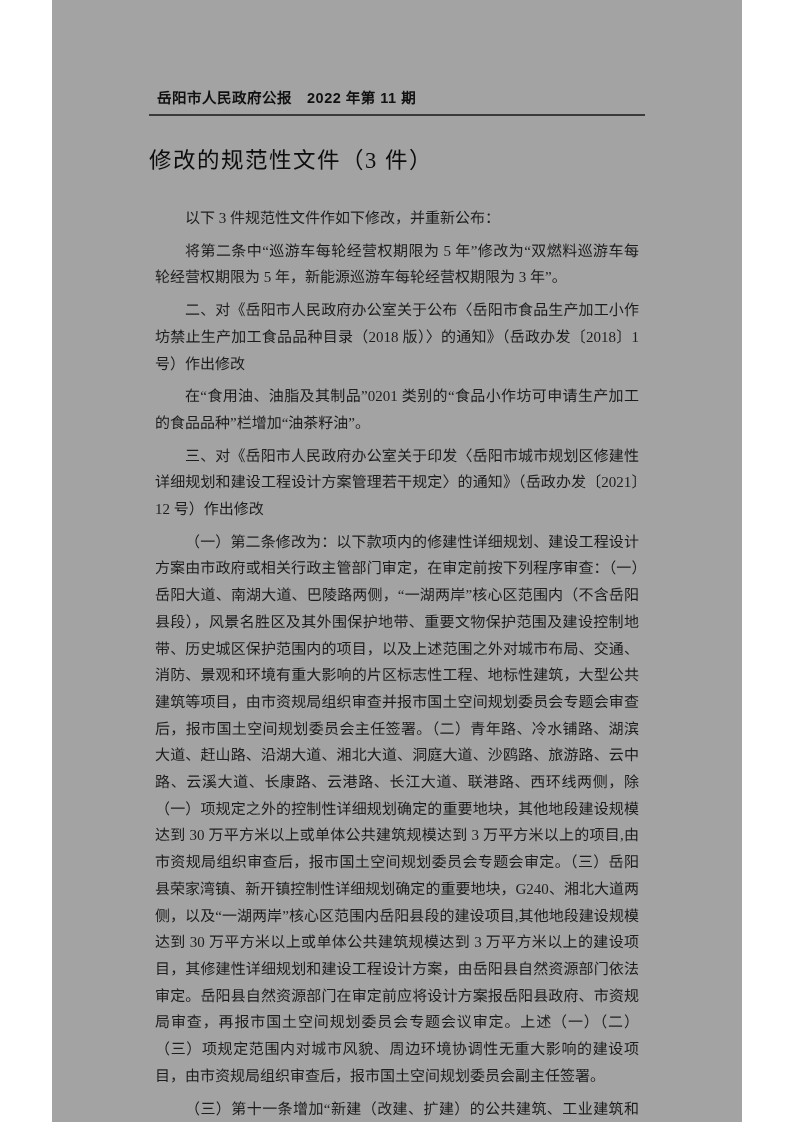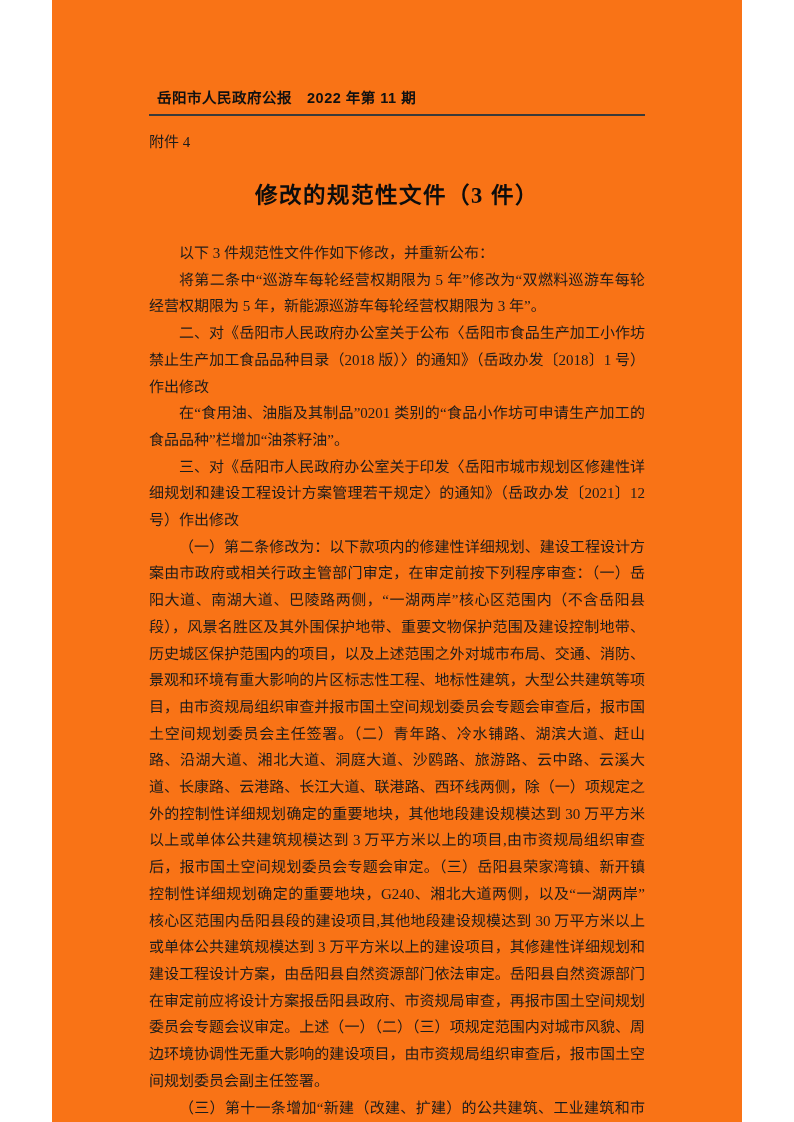--- a/index.html
+++ b/index.html
@@ -5,21 +5,21 @@
   html, body {
     margin: 0;
     padding: 0;
     background: #ffffff;
   }
   .page {
     position: relative;
     width: 690px;
     height: 1122px;
     margin: 0 auto;
-    background: #f97316;
+    background: #a3a3a3;
     color: #1c1c1c;
     font-family: "Liberation Serif", "DejaVu Serif", serif;
     box-sizing: border-box;
     padding: 86px 97px 0 97px;
     overflow: hidden;
   }
   .header {
     border-bottom: 2px solid #3a3a3a;
     padding-bottom: 7px;
   }
@@ -31,37 +31,37 @@
     padding-left: 8px;
     color: #111111;
   }
   .attachment {
     margin-top: 14px;
     font-size: 15px;
     color: #1c1c1c;
   }
   .doc-title {
     margin: 26px 0 6px 0;
-    text-align: center;
+    text-align: left;
     font-size: 22.5px;
-    font-weight: 700;
+    font-weight: 400;
     letter-spacing: 1.5px;
     color: #0d0d0d;
     font-family: "Liberation Serif", "DejaVu Serif", serif;
   }
   .body-text {
     margin-top: 31px;
     font-size: 15px;
     line-height: 26.7px;
     text-align: justify;
     text-justify: inter-ideograph;
     color: #1c1c1c;
   }
   .body-text p {
-    margin: 0;
+    margin: 6px;
     text-indent: 2em;
   }
   .page-number {
     position: absolute;
     left: 0;
     bottom: 72px;
     width: 100%;
     text-align: center;
     font-size: 13.5px;
     color: #2a2a2a;
@@ -70,21 +70,20 @@
 </style>
 </head>
 <body>
 
 <div class="page">
 
   <div class="header">
     <div class="header-text">岳阳市人民政府公报　2022 年第 11 期</div>
   </div>
 
-  <div class="attachment">附件 4</div>
 
   <h1 class="doc-title">修改的规范性文件（3 件）</h1>
 
   <div class="body-text">
     <p>以下 3 件规范性文件作如下修改，并重新公布：</p>
     <p>将第二条中“巡游车每轮经营权期限为 5 年”修改为“双燃料巡游车每轮经营权期限为 5 年，新能源巡游车每轮经营权期限为 3 年”。</p>
     <p>二、对《岳阳市人民政府办公室关于公布〈岳阳市食品生产加工小作坊禁止生产加工食品品种目录（2018 版）〉的通知》（岳政办发〔2018〕1 号）作出修改</p>
     <p>在“食用油、油脂及其制品”0201 类别的“食品小作坊可申请生产加工的食品品种”栏增加“油茶籽油”。</p>
     <p>三、对《岳阳市人民政府办公室关于印发〈岳阳市城市规划区修建性详细规划和建设工程设计方案管理若干规定〉的通知》（岳政办发〔2021〕12 号）作出修改</p>
     <p>（一）第二条修改为：以下款项内的修建性详细规划、建设工程设计方案由市政府或相关行政主管部门审定，在审定前按下列程序审查：（一）岳阳大道、南湖大道、巴陵路两侧，“一湖两岸”核心区范围内（不含岳阳县段），风景名胜区及其外围保护地带、重要文物保护范围及建设控制地带、历史城区保护范围内的项目，以及上述范围之外对城市布局、交通、消防、景观和环境有重大影响的片区标志性工程、地标性建筑，大型公共建筑等项目，由市资规局组织审查并报市国土空间规划委员会专题会审查后，报市国土空间规划委员会主任签署。（二）青年路、冷水铺路、湖滨大道、赶山路、沿湖大道、湘北大道、洞庭大道、沙鸥路、旅游路、云中路、云溪大道、长康路、云港路、长江大道、联港路、西环线两侧，除（一）项规定之外的控制性详细规划确定的重要地块，其他地段建设规模达到 30 万平方米以上或单体公共建筑规模达到 3 万平方米以上的项目,由市资规局组织审查后，报市国土空间规划委员会专题会审定。（三）岳阳县荣家湾镇、新开镇控制性详细规划确定的重要地块，G240、湘北大道两侧，以及“一湖两岸”核心区范围内岳阳县段的建设项目,其他地段建设规模达到 30 万平方米以上或单体公共建筑规模达到 3 万平方米以上的建设项目，其修建性详细规划和建设工程设计方案，由岳阳县自然资源部门依法审定。岳阳县自然资源部门在审定前应将设计方案报岳阳县政府、市资规局审查，再报市国土空间规划委员会专题会议审定。上述（一）（二）（三）项规定范围内对城市风貌、周边环境协调性无重大影响的建设项目，由市资规局组织审查后，报市国土空间规划委员会副主任签署。</p>

